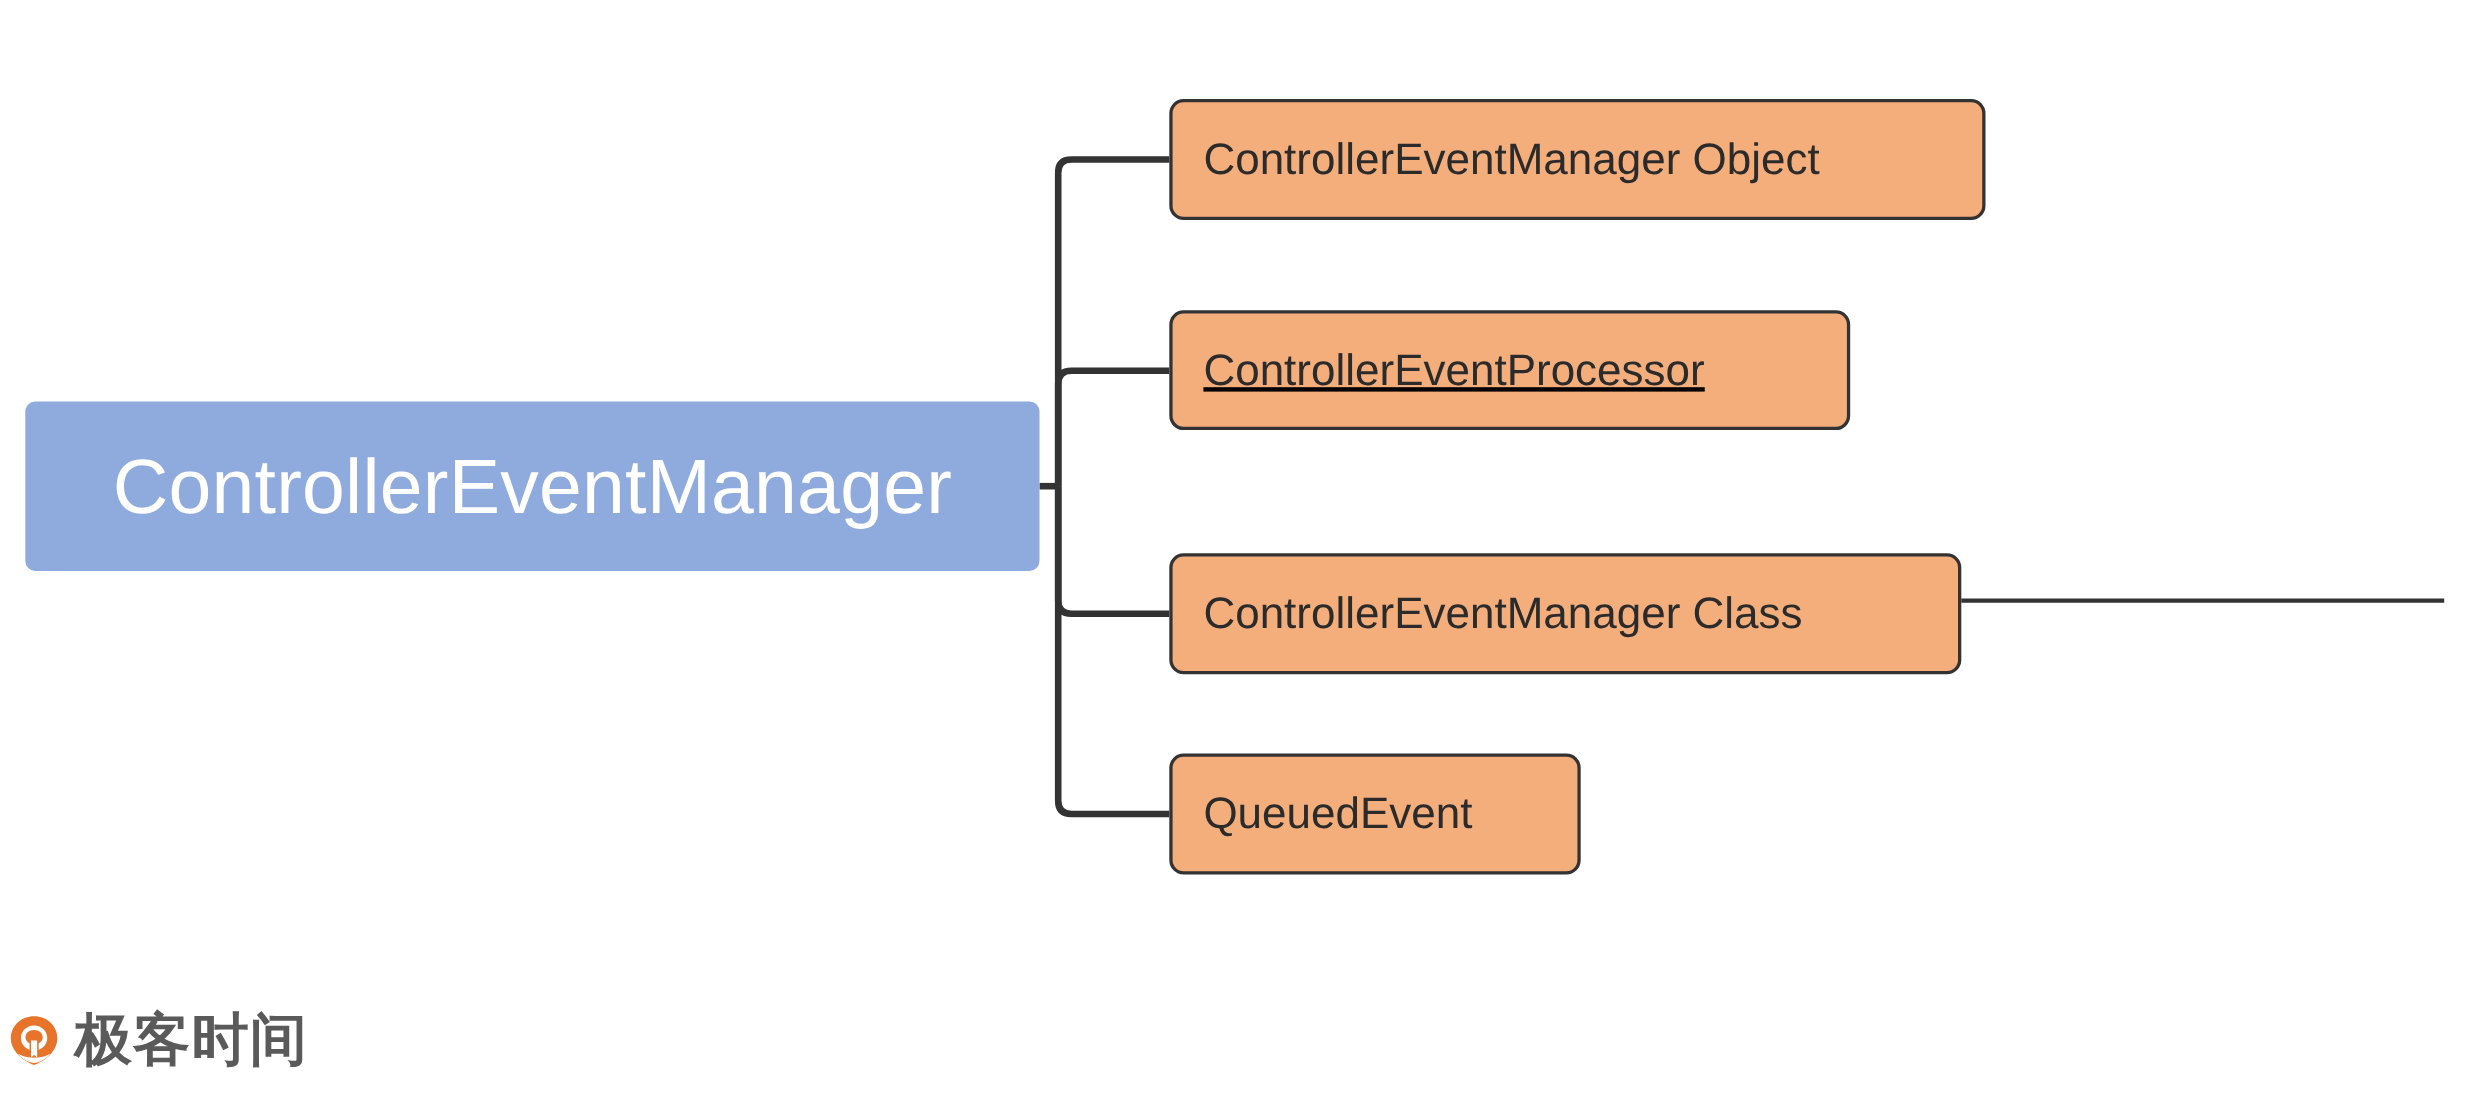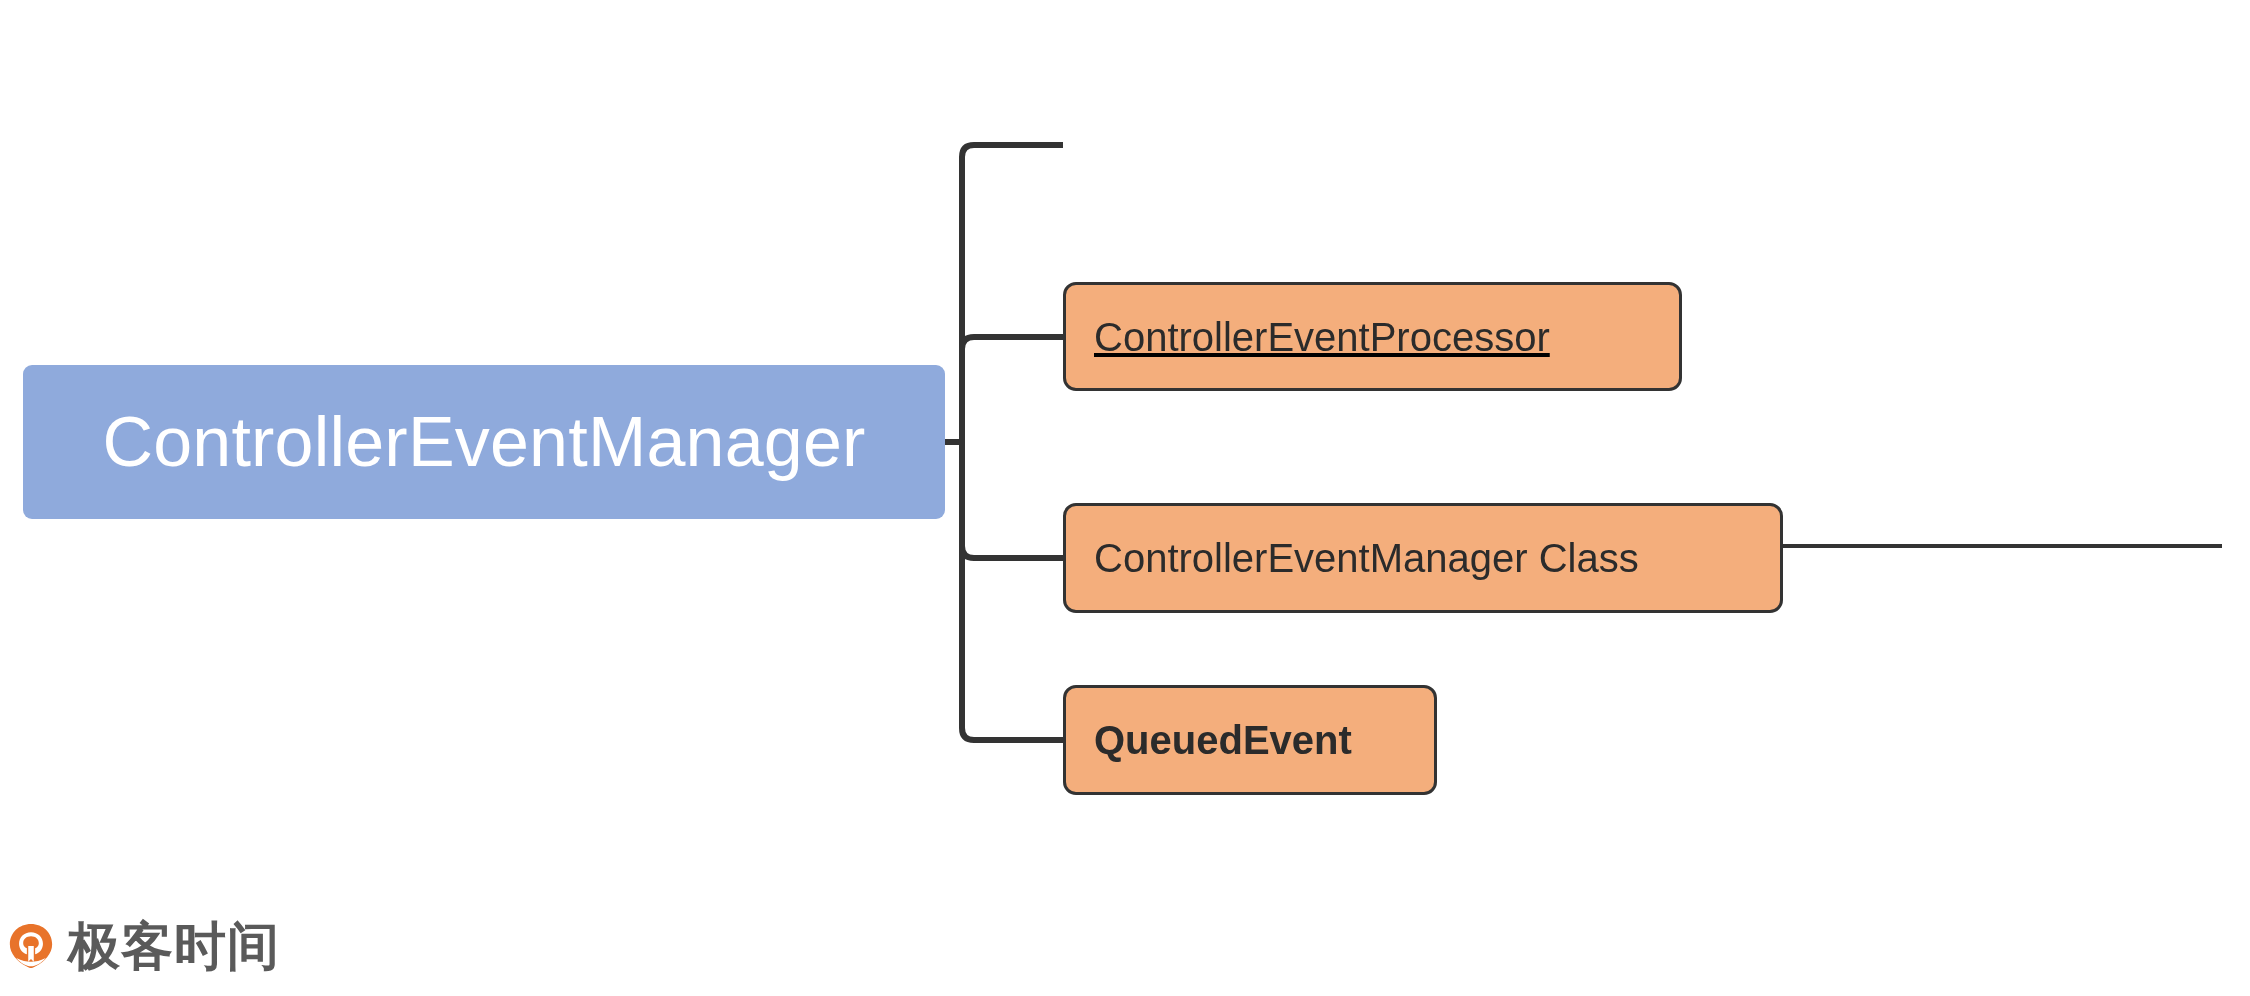--- a/index.html
+++ b/index.html
@@ -64,21 +64,21 @@
     padding-left: 28px;
   }
   .child-node .node-label {
     color: #2b2b2b;
     font-size: 40px;
   }
 
   .child-1 { left: 1063px; top: 90px;  width: 742px; height: 110px; }
   .child-2 { left: 1063px; top: 282px; width: 619px; height: 109px; text-decoration: underline; }
   .child-3 { left: 1063px; top: 503px; width: 720px; height: 110px; }
-  .child-4 { left: 1063px; top: 685px; width: 374px; height: 110px; font-weight: bold; }
+  .child-4 { left: 1063px; top: 685px; width: 374px; height: 110px; }
 
   
   .branch-label {
     position: absolute;
     left: 1832px;
     top: 488px;
     color: #15181d;
     font-size: 36px;
     line-height: 1;
     white-space: nowrap;
@@ -129,20 +129,23 @@
       <path d="M 962 442 L 962 728 Q 962 740 974 740 L 1063 740"></path>
 
       <path d="M 1783 546 L 2222 546" stroke-width="4"></path>
     </g>
   </svg>
 
   <div class="node root-node">
     <span class="node-label">ControllerEventManager</span>
   </div>
 
+  <div class="node child-node child-1">
+    <span class="node-label">ControllerEventManager Object</span>
+  </div>
 
   <div class="node child-node child-2">
     <span class="node-label">ControllerEventProcessor</span>
   </div>
 
   <div class="node child-node child-3">
     <span class="node-label">ControllerEventManager Class</span>
   </div>
 
   <div class="node child-node child-4">

